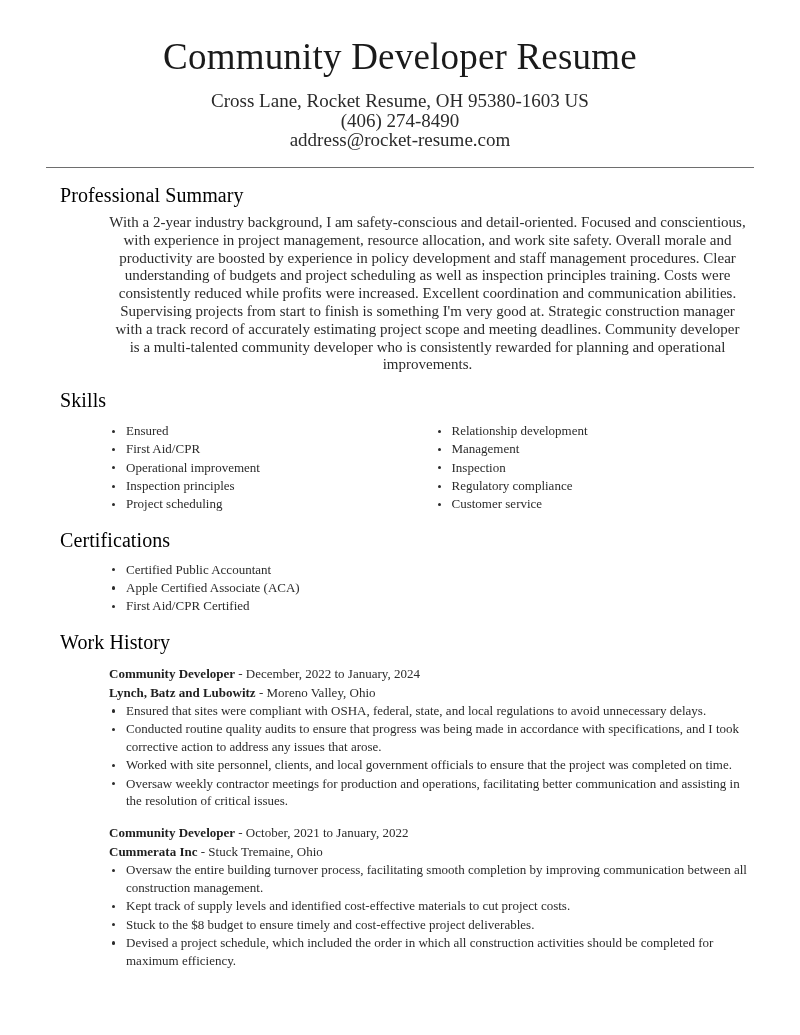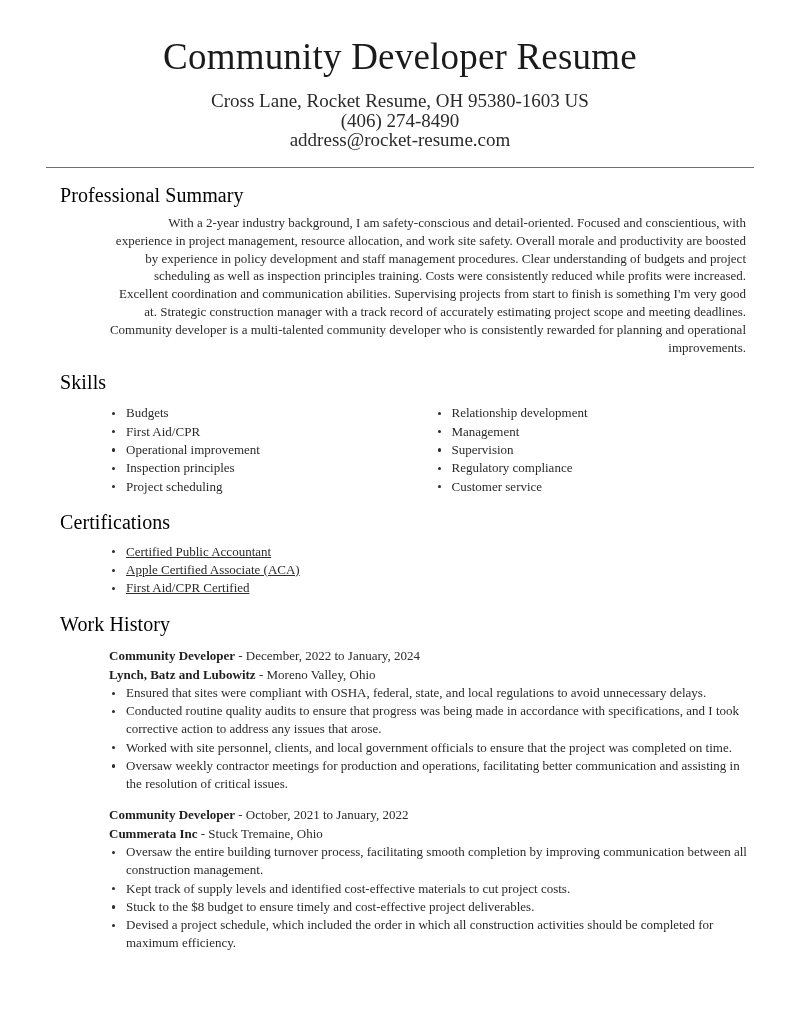--- a/index.html
+++ b/index.html
@@ -62,25 +62,25 @@
     font-weight: 400;
     line-height: 1.2;
     color: #000000;
     margin: 0 0 7px 14px;
     letter-spacing: 0.1px;
   }
 
   .section-body { padding-left: 63px; }
 
   .summary-text {
-    font-size: 13px;
+    font-size: 15px;
     line-height: 17.8px;
     color: #2b2b2b;
     margin: 0;
-    text-align: right;
+    text-align: center;
     padding-right: 8px;
   }
 
   
   ul.bullets {
     list-style: none;
     margin: 0;
     padding: 0;
   }
   ul.bullets > li {
@@ -121,21 +121,21 @@
     color: #2b2b2b;
     margin: 0;
     white-space: nowrap;
   }
   .job-strong { font-weight: 700; color: #1f1f1f; }
   .job-sep { font-weight: 400; }
   .job-meta { font-weight: 400; }
   .job-bullets { margin-top: 5px; }
   .job-bullets > li { padding-right: 6px; }
 
-  .cert-list { padding-left: 63px; text-decoration: underline; }
+  .cert-list { padding-left: 63px; }
 
   
   #section-summary { margin-top: 15px; }
   #section-skills { margin-top: 14px; }
   #section-certifications { margin-top: 14px; }
   #section-work { margin-top: 15px; }
   #section-work .section-title { margin-bottom: 10px; }
   #section-skills .section-title { margin-bottom: 10px; }
   #section-certifications .section-title { margin-bottom: 9px; }
 </style>
@@ -158,32 +158,32 @@
     <div class="section-body">
       <p class="summary-text">With a 2-year industry background, I am safety-conscious and detail-oriented. Focused and conscientious, with experience in project management, resource allocation, and work site safety. Overall morale and productivity are boosted by experience in policy development and staff management procedures. Clear understanding of budgets and project scheduling as well as inspection principles training. Costs were consistently reduced while profits were increased. Excellent coordination and communication abilities. Supervising projects from start to finish is something I'm very good at. Strategic construction manager with a track record of accurately estimating project scope and meeting deadlines. Community developer is a multi-talented community developer who is consistently rewarded for planning and operational improvements.</p>
     </div>
   </div>
 
   <div class="section" id="section-skills">
     <h2 class="section-title">Skills</h2>
     <div class="skills-columns">
       <div class="skills-col left">
         <ul class="bullets">
-          <li>Budgets</li>
+          <li>Ensured</li>
           <li>First Aid/CPR</li>
           <li>Operational improvement</li>
           <li>Inspection principles</li>
           <li>Project scheduling</li>
         </ul>
       </div>
       <div class="skills-col right">
         <ul class="bullets">
           <li>Relationship development</li>
           <li>Management</li>
-          <li>Supervision</li>
+          <li>Inspection</li>
           <li>Regulatory compliance</li>
           <li>Customer service</li>
         </ul>
       </div>
     </div>
   </div>
 
   <div class="section" id="section-certifications">
     <h2 class="section-title">Certifications</h2>
     <div class="cert-list">

